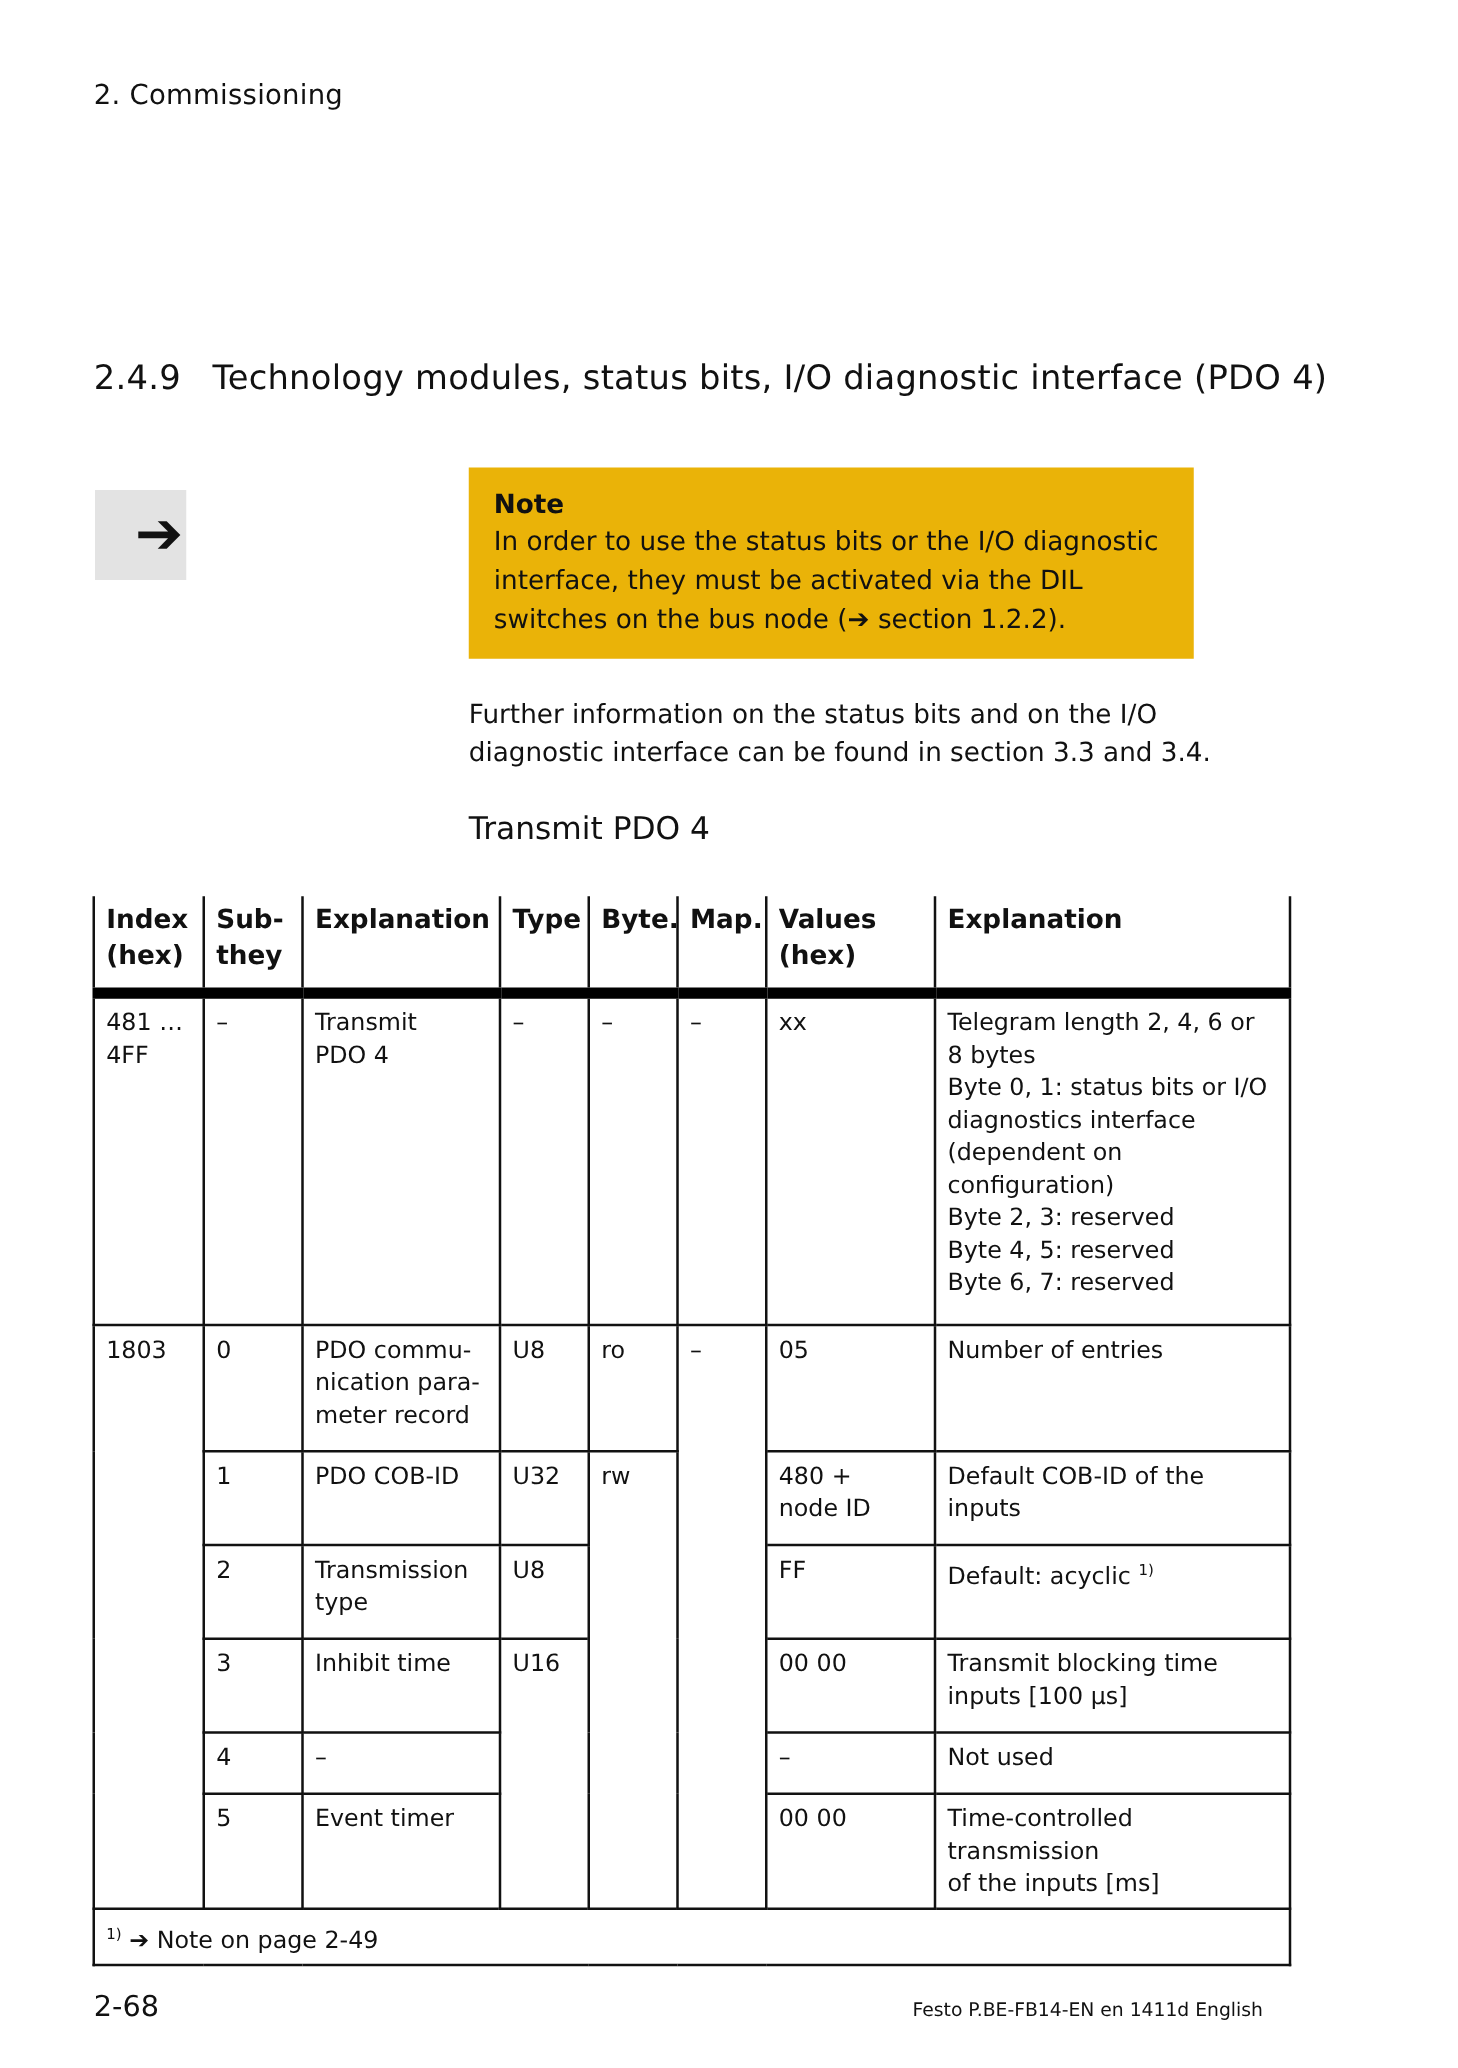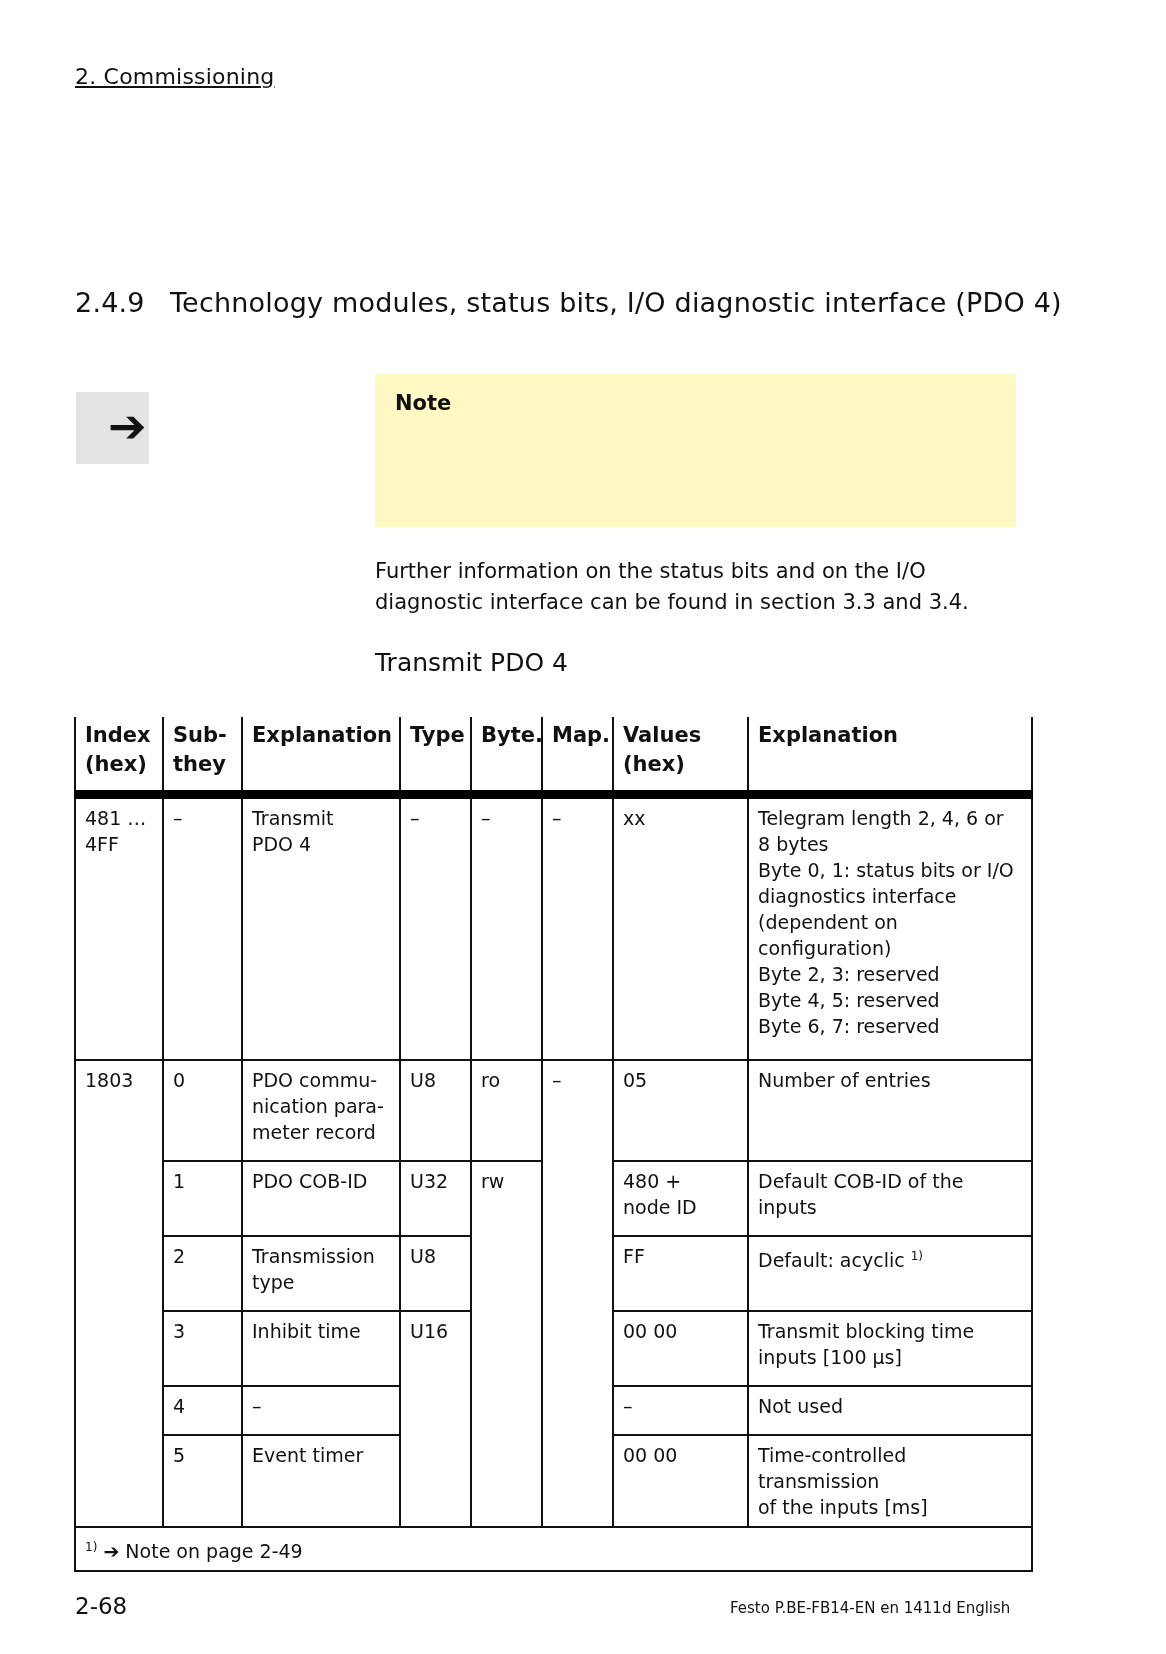--- a/index.html
+++ b/index.html
@@ -1,26 +1,26 @@
 <!DOCTYPE html>
 <html><head>
 <meta charset="utf-8">
 <style>
   html, body { margin: 0; padding: 0; background: #ffffff; }
   body {
     width: 1166px; height: 1654px; position: relative; overflow: hidden;
     font-family: "DejaVu Sans", "Liberation Sans", sans-serif; color: #111;
   }
   .abs { position: absolute; }
-  .chapter-header { left: 75px; top: 64px; font-size: 22px; letter-spacing: 0.2px; text-decoration: underline; }
+  .chapter-header { left: 75px; top: 64px; font-size: 22px; letter-spacing: 0.2px; }
   .section-title { left: 75px; top: 287px; font-size: 27px; letter-spacing: 0.2px; }
   .section-title .num { display: inline-block; width: 95px; }
   .arrow-box { left: 76px; top: 392px; width: 73px; height: 72px; background: #e3e3e3; }
   .arrow-box span { position: absolute; left: 32px; top: 4px; font-size: 46px; font-weight: bold; line-height: 60px; }
-  .note-box { left: 375px; top: 374px; width: 641px; height: 153px; background: #fef9c3; box-sizing: border-box; padding: 14px 20px; }
+  .note-box { left: 375px; top: 374px; width: 580px; height: 153px; background: #eab308; box-sizing: border-box; padding: 14px 20px; }
   .note-title { font-weight: bold; font-size: 21px; line-height: 30px; }
   .note-text { font-size: 21px; line-height: 31px; }
   .further { left: 375px; top: 556px; width: 640px; font-size: 21px; line-height: 31px; }
   .table-title { left: 375px; top: 648px; font-size: 25px; }
 
   table.pdo {
     position: absolute; left: 74px; top: 717px; width: 957px;
     border-collapse: collapse; table-layout: fixed; font-size: 19px; line-height: 26px; padding-left: 40px;
   }
   table.pdo td, table.pdo th {
@@ -43,20 +43,21 @@
 <div class="abs section-title">
   <span class="num">2.4.9</span><span>Technology modules, status bits, I/O diagnostic interface (PDO 4)</span>
 </div>
 
 <div class="abs arrow-box">
   <span>➔</span>
 </div>
 
 <div class="abs note-box">
   <div class="note-title">Note</div>
+  <div class="note-text">In order to use the status bits or the I/O diagnostic interface, they must be activated via the DIL switches on the bus node (➔ section 1.2.2).</div>
 </div>
 
 <div class="abs further">Further information on the status bits and on the I/O diagnostic interface can be found in section 3.3 and 3.4.</div>
 
 <div class="abs table-title">Transmit PDO 4</div>
 
 <table class="pdo">
   <colgroup>
     <col style="width:88px">
       <col style="width:79px">

